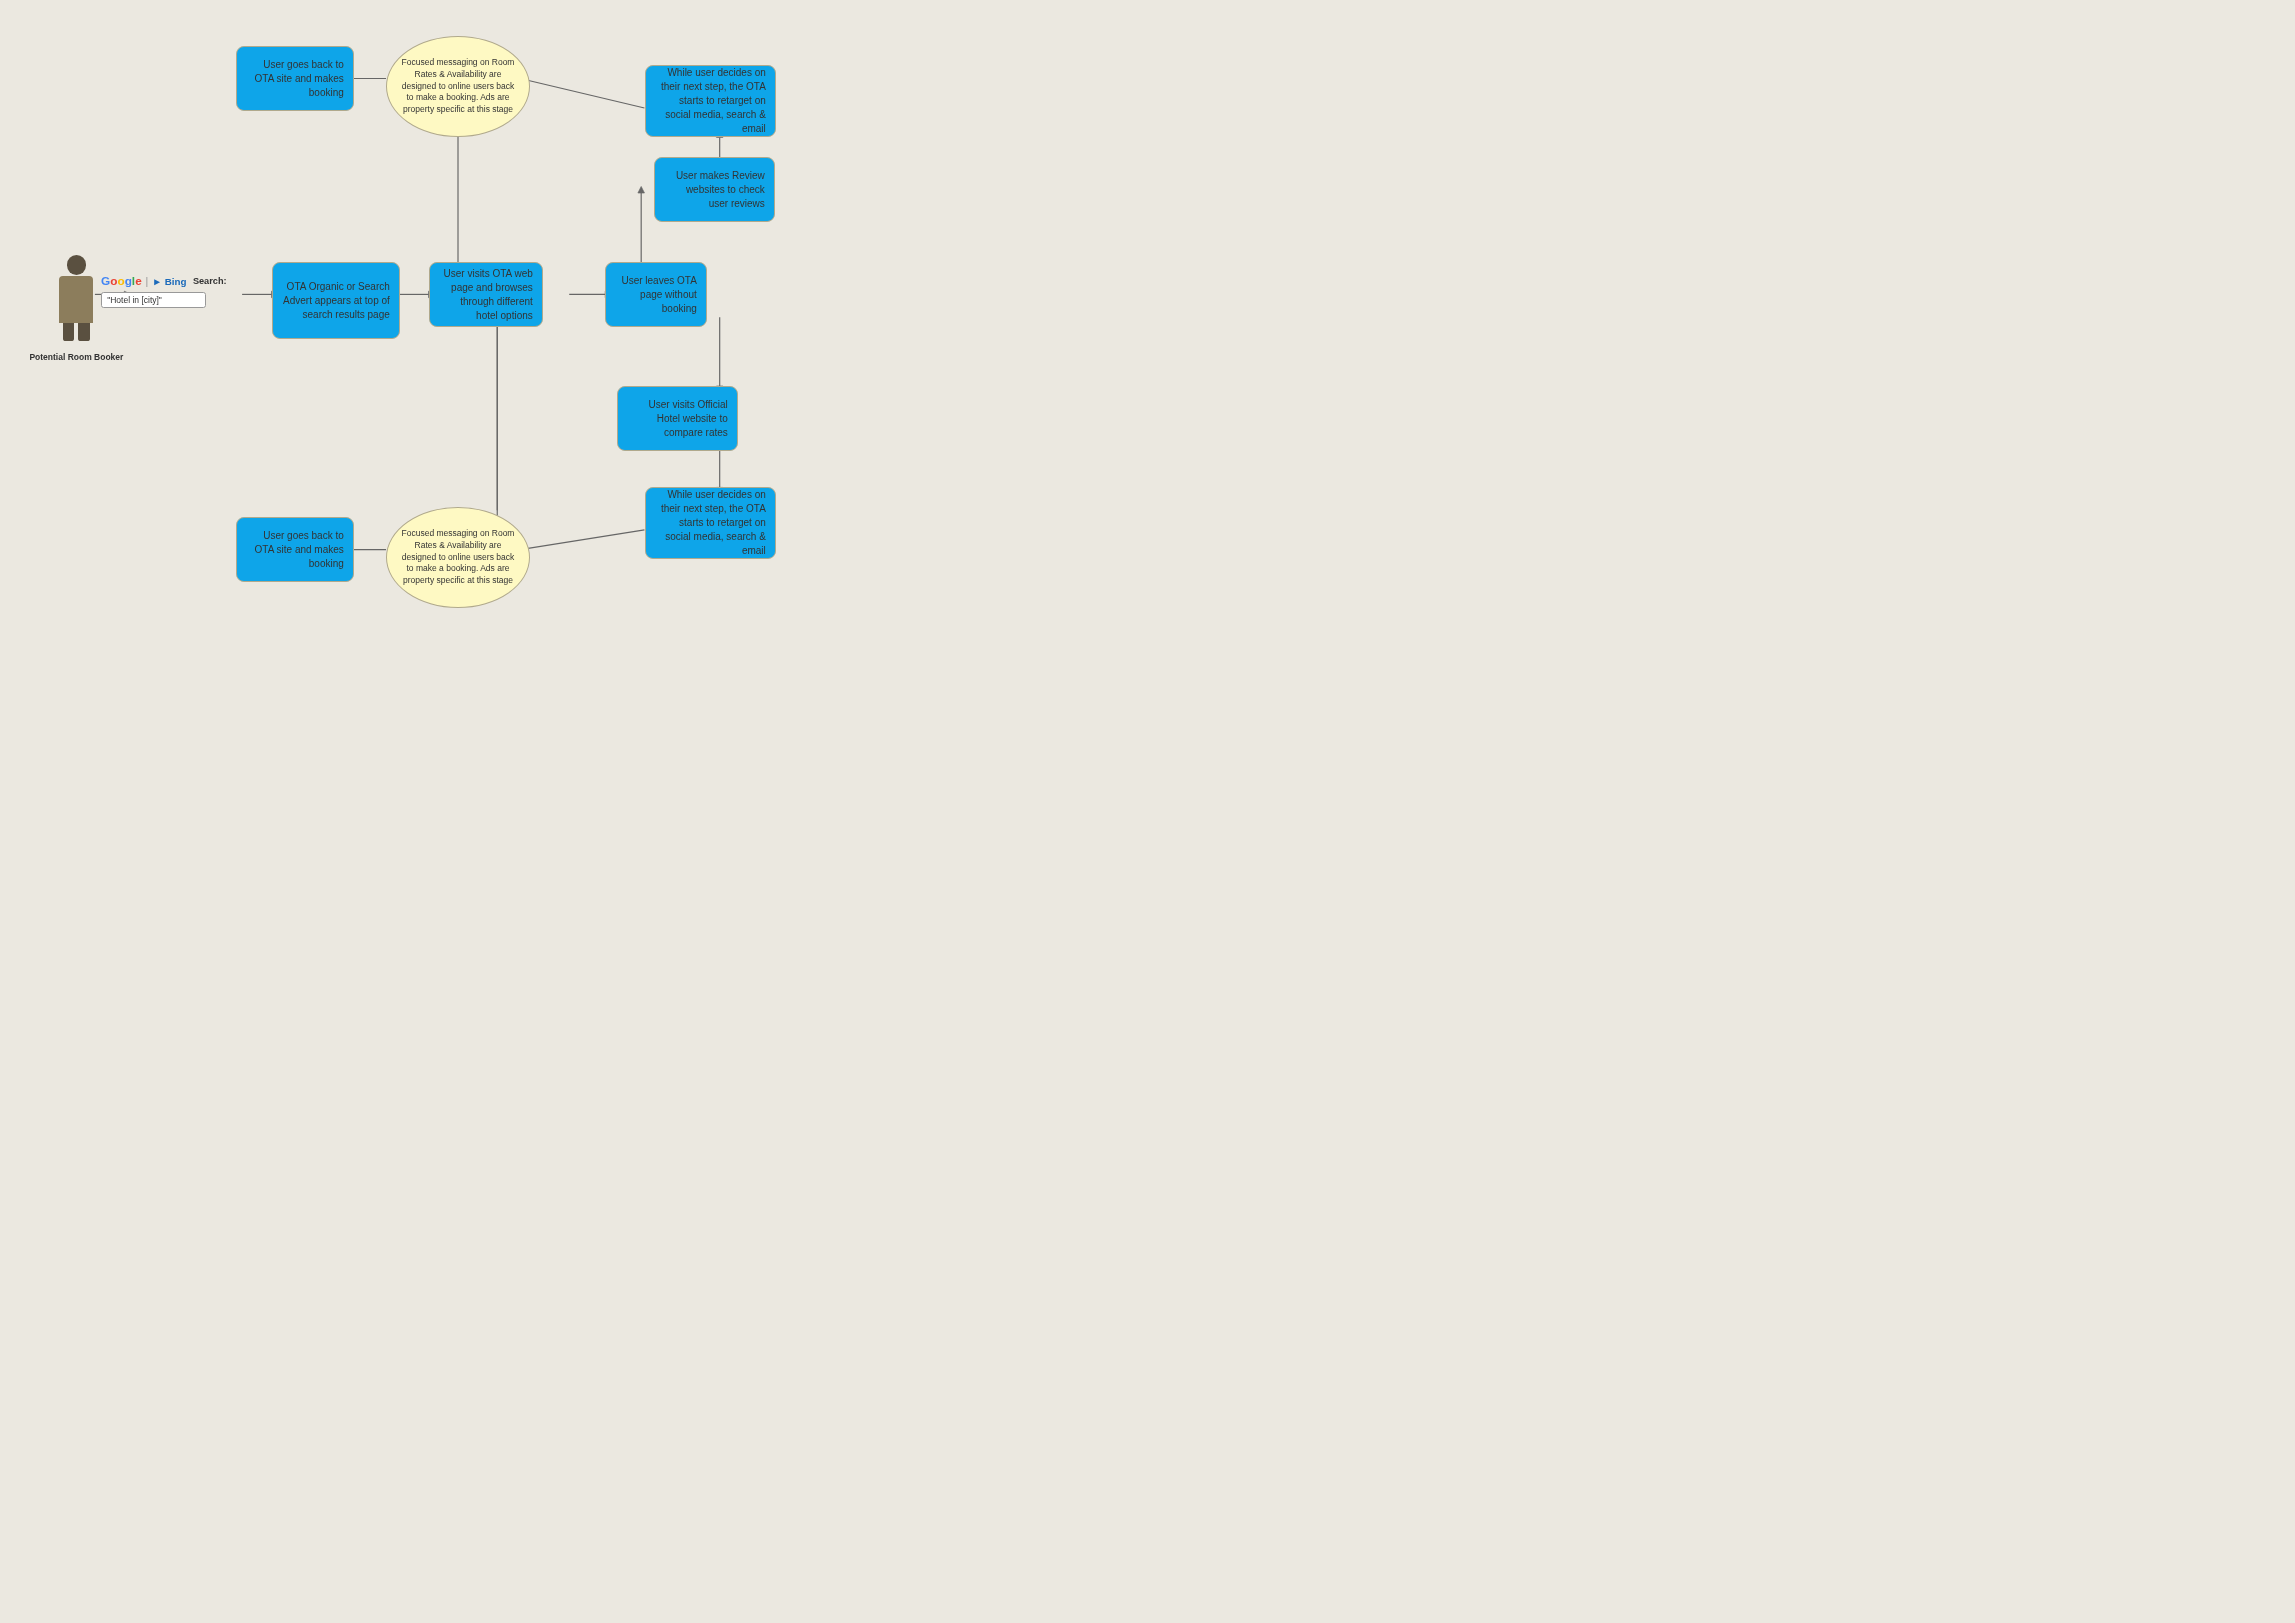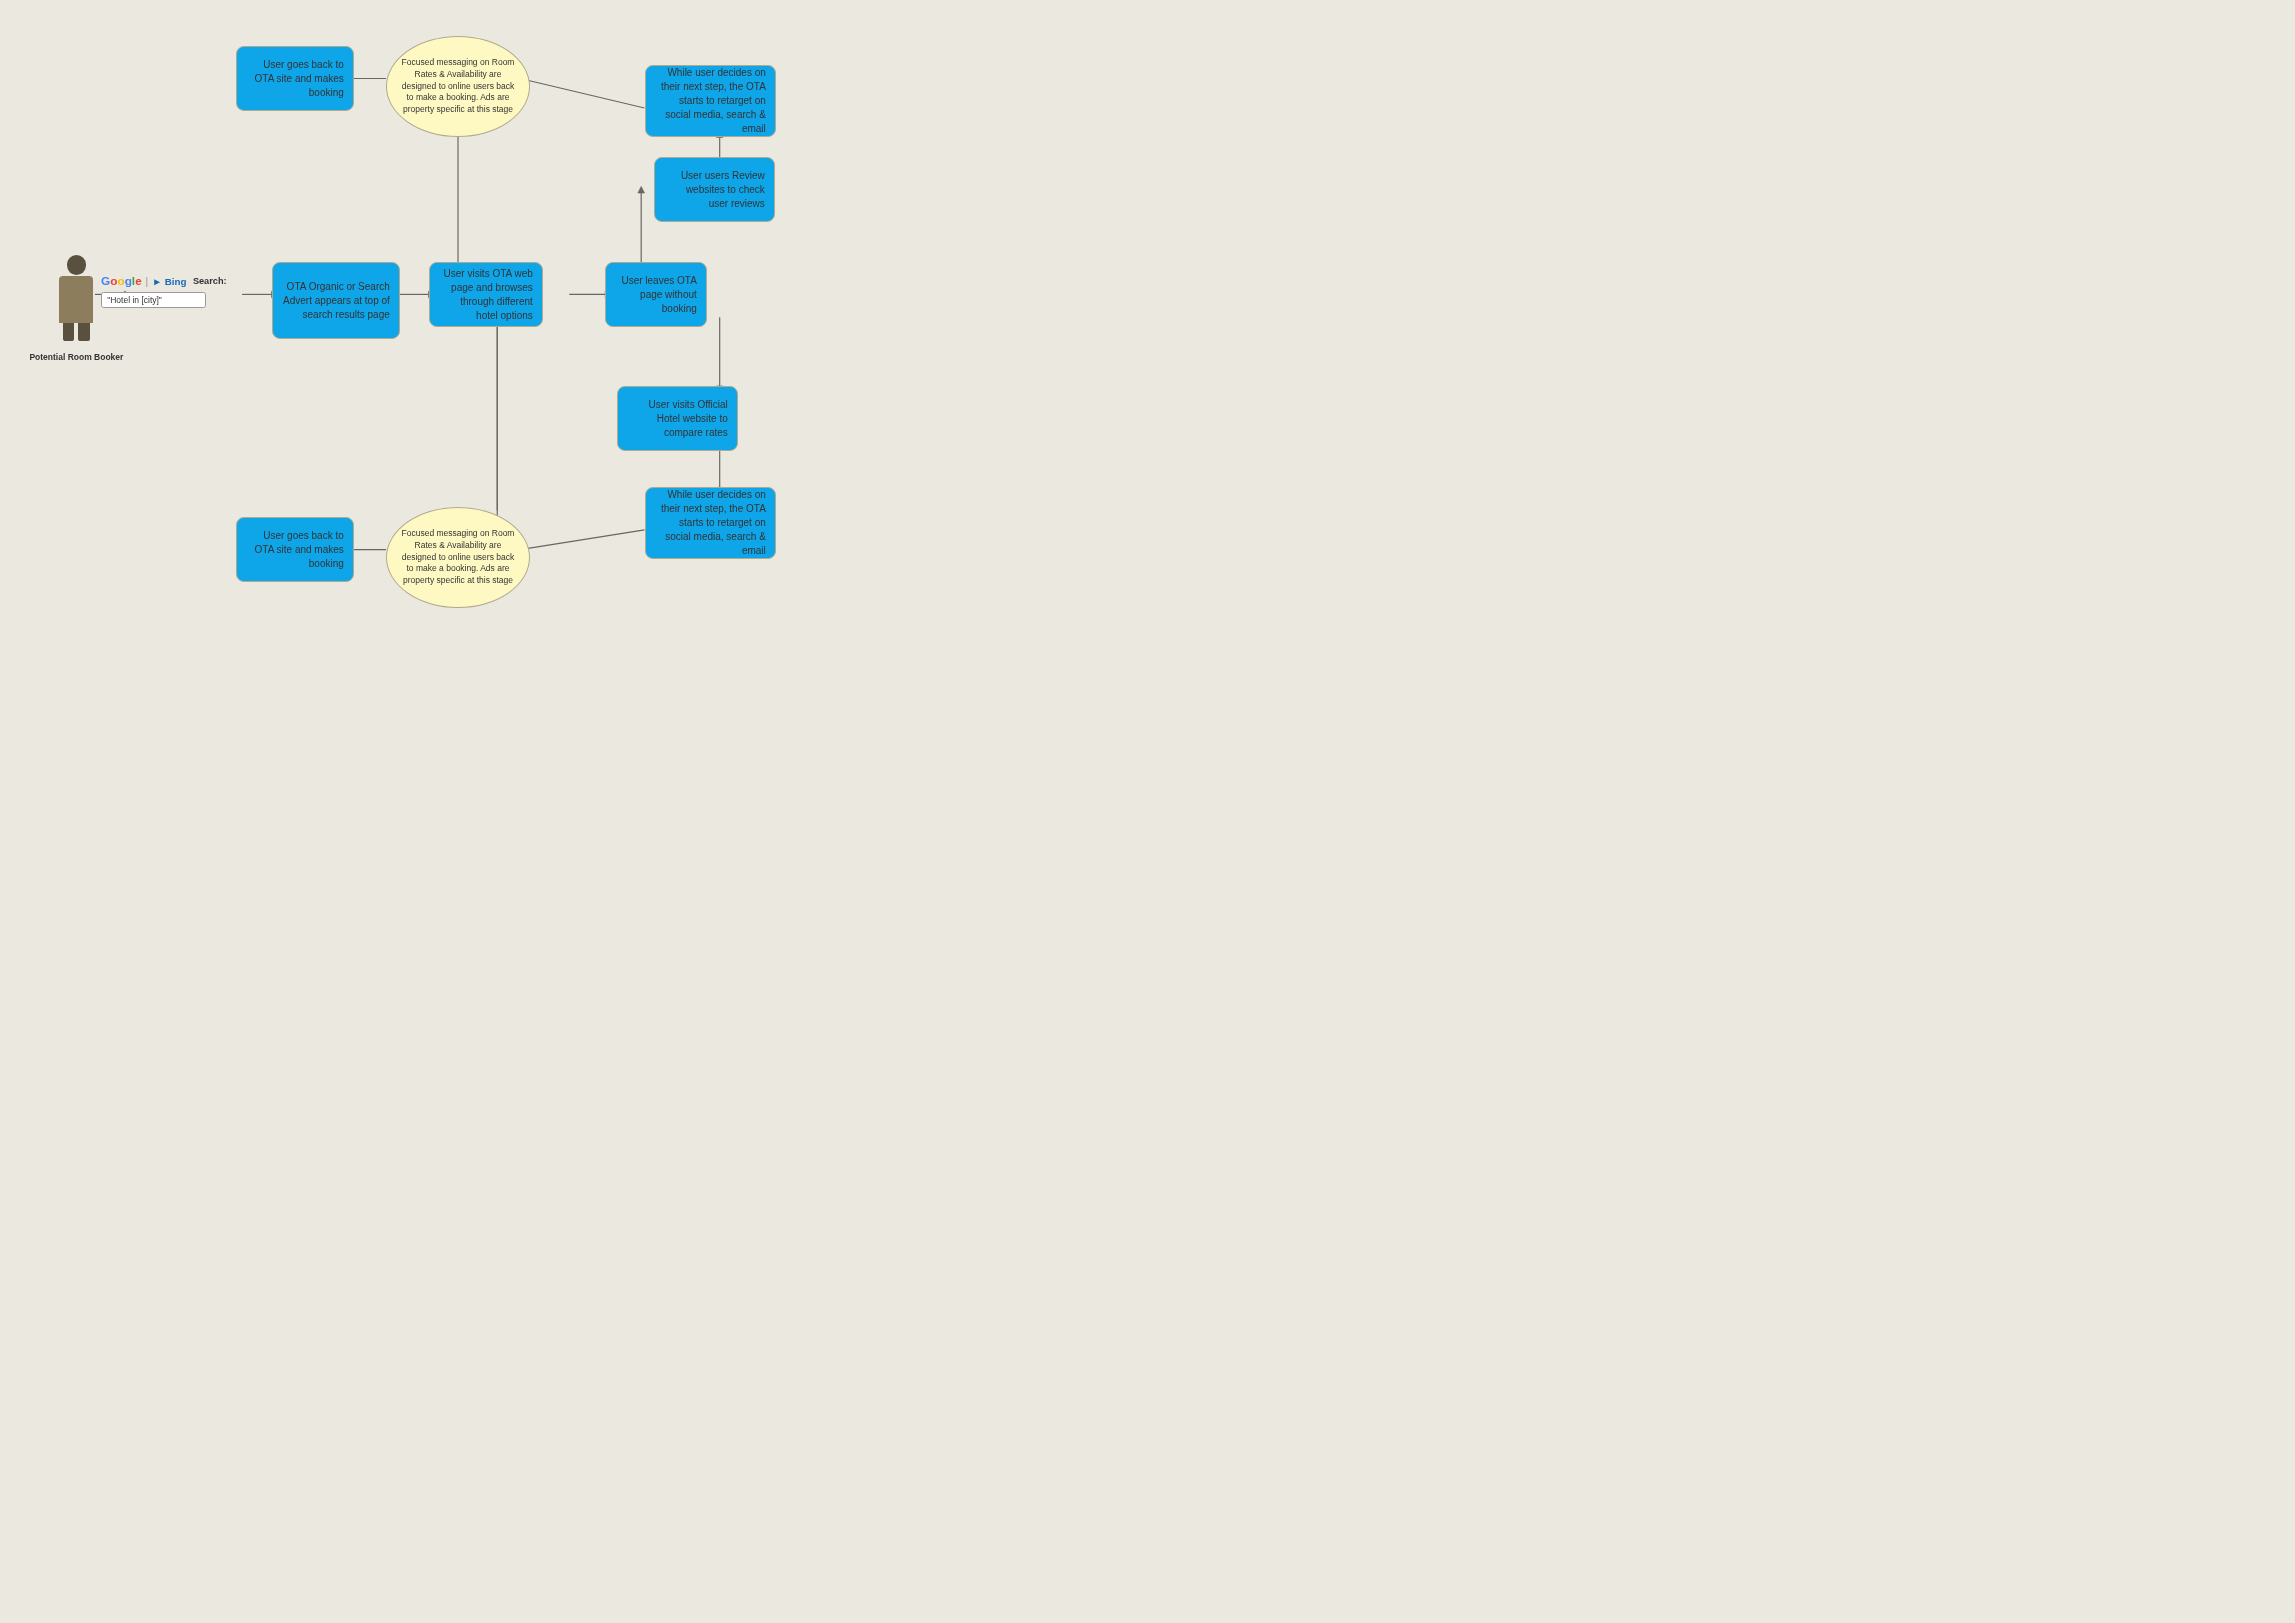--- a/index.html
+++ b/index.html
@@ -212,21 +212,21 @@
 
   <div class="box" style="left:429px; top:262px; width:114px; height:65px;">
     <span>User visits OTA web page and browses through different hotel options</span>
   </div>
 
   <div class="box" style="left:605px; top:262px; width:102px; height:65px;">
     <span>User leaves OTA page without booking</span>
   </div>
 
   <div class="box" style="left:654px; top:157px; width:121px; height:65px;">
-    <span>User users Review websites to check user reviews</span>
+    <span>User makes Review websites to check user reviews</span>
   </div>
 
   <div class="box" style="left:617px; top:386px; width:121px; height:65px;">
     <span>User visits Official Hotel website to compare rates</span>
   </div>
 
   <div class="box" style="left:645px; top:65px; width:131px; height:72px;">
     <span>While user decides on their next step, the OTA starts to retarget on social media, search &amp; email</span>
   </div>
 

